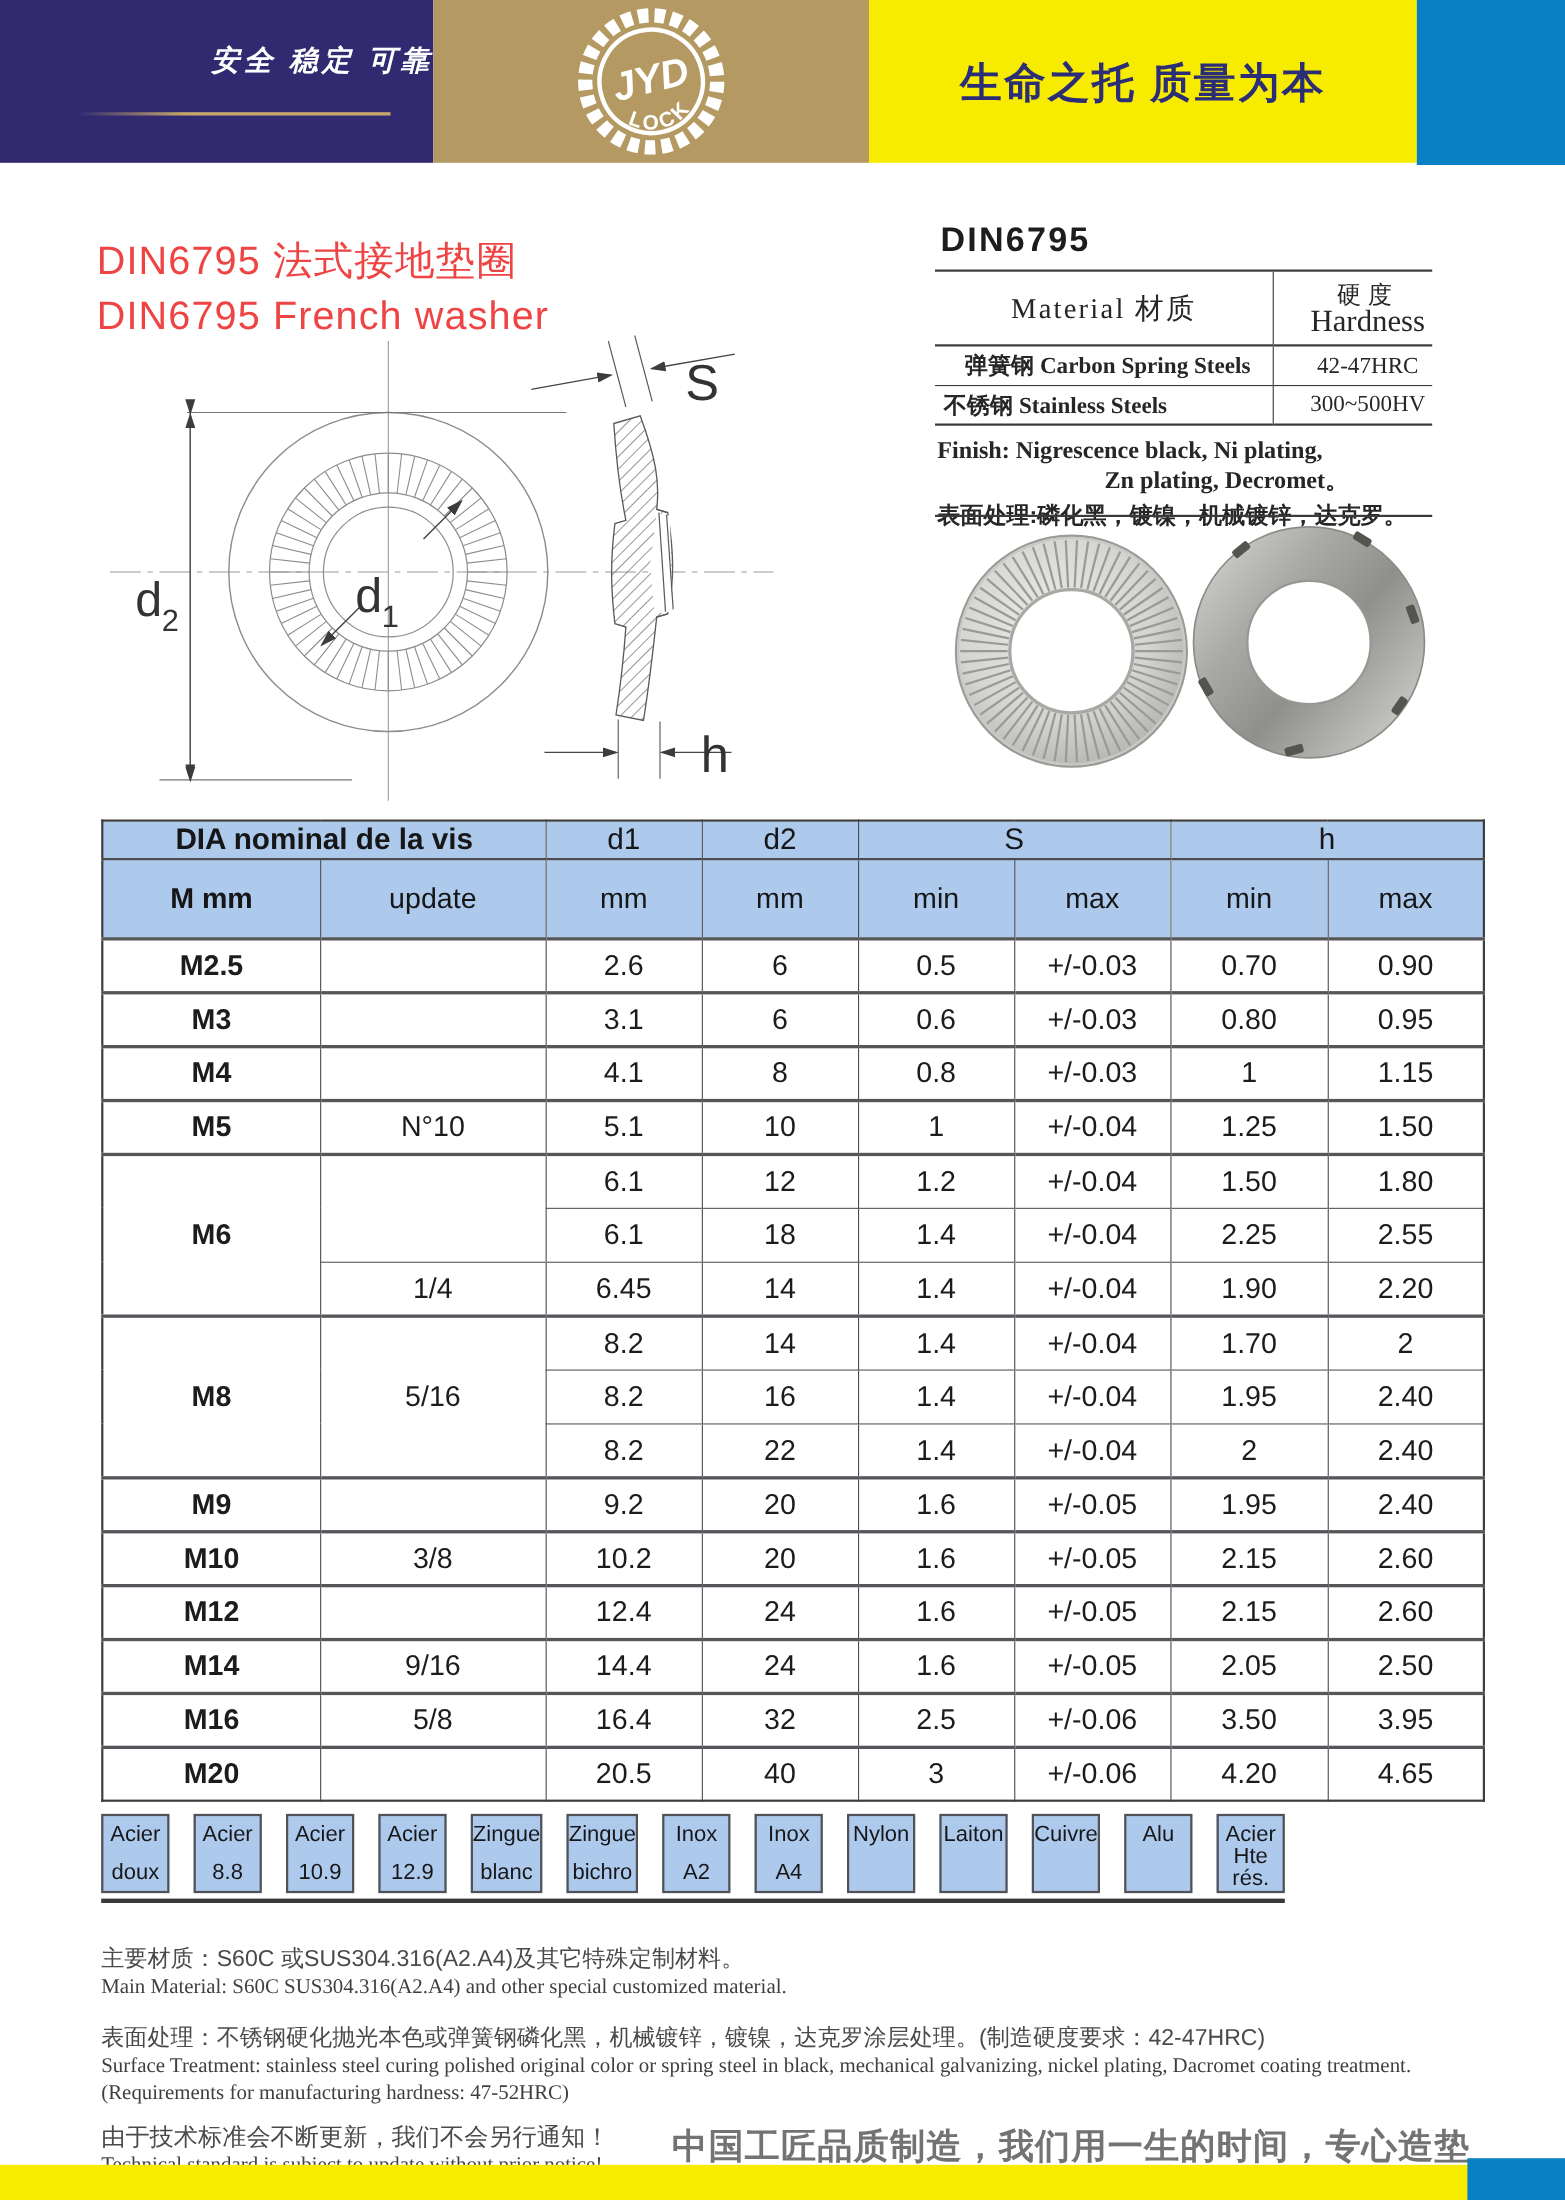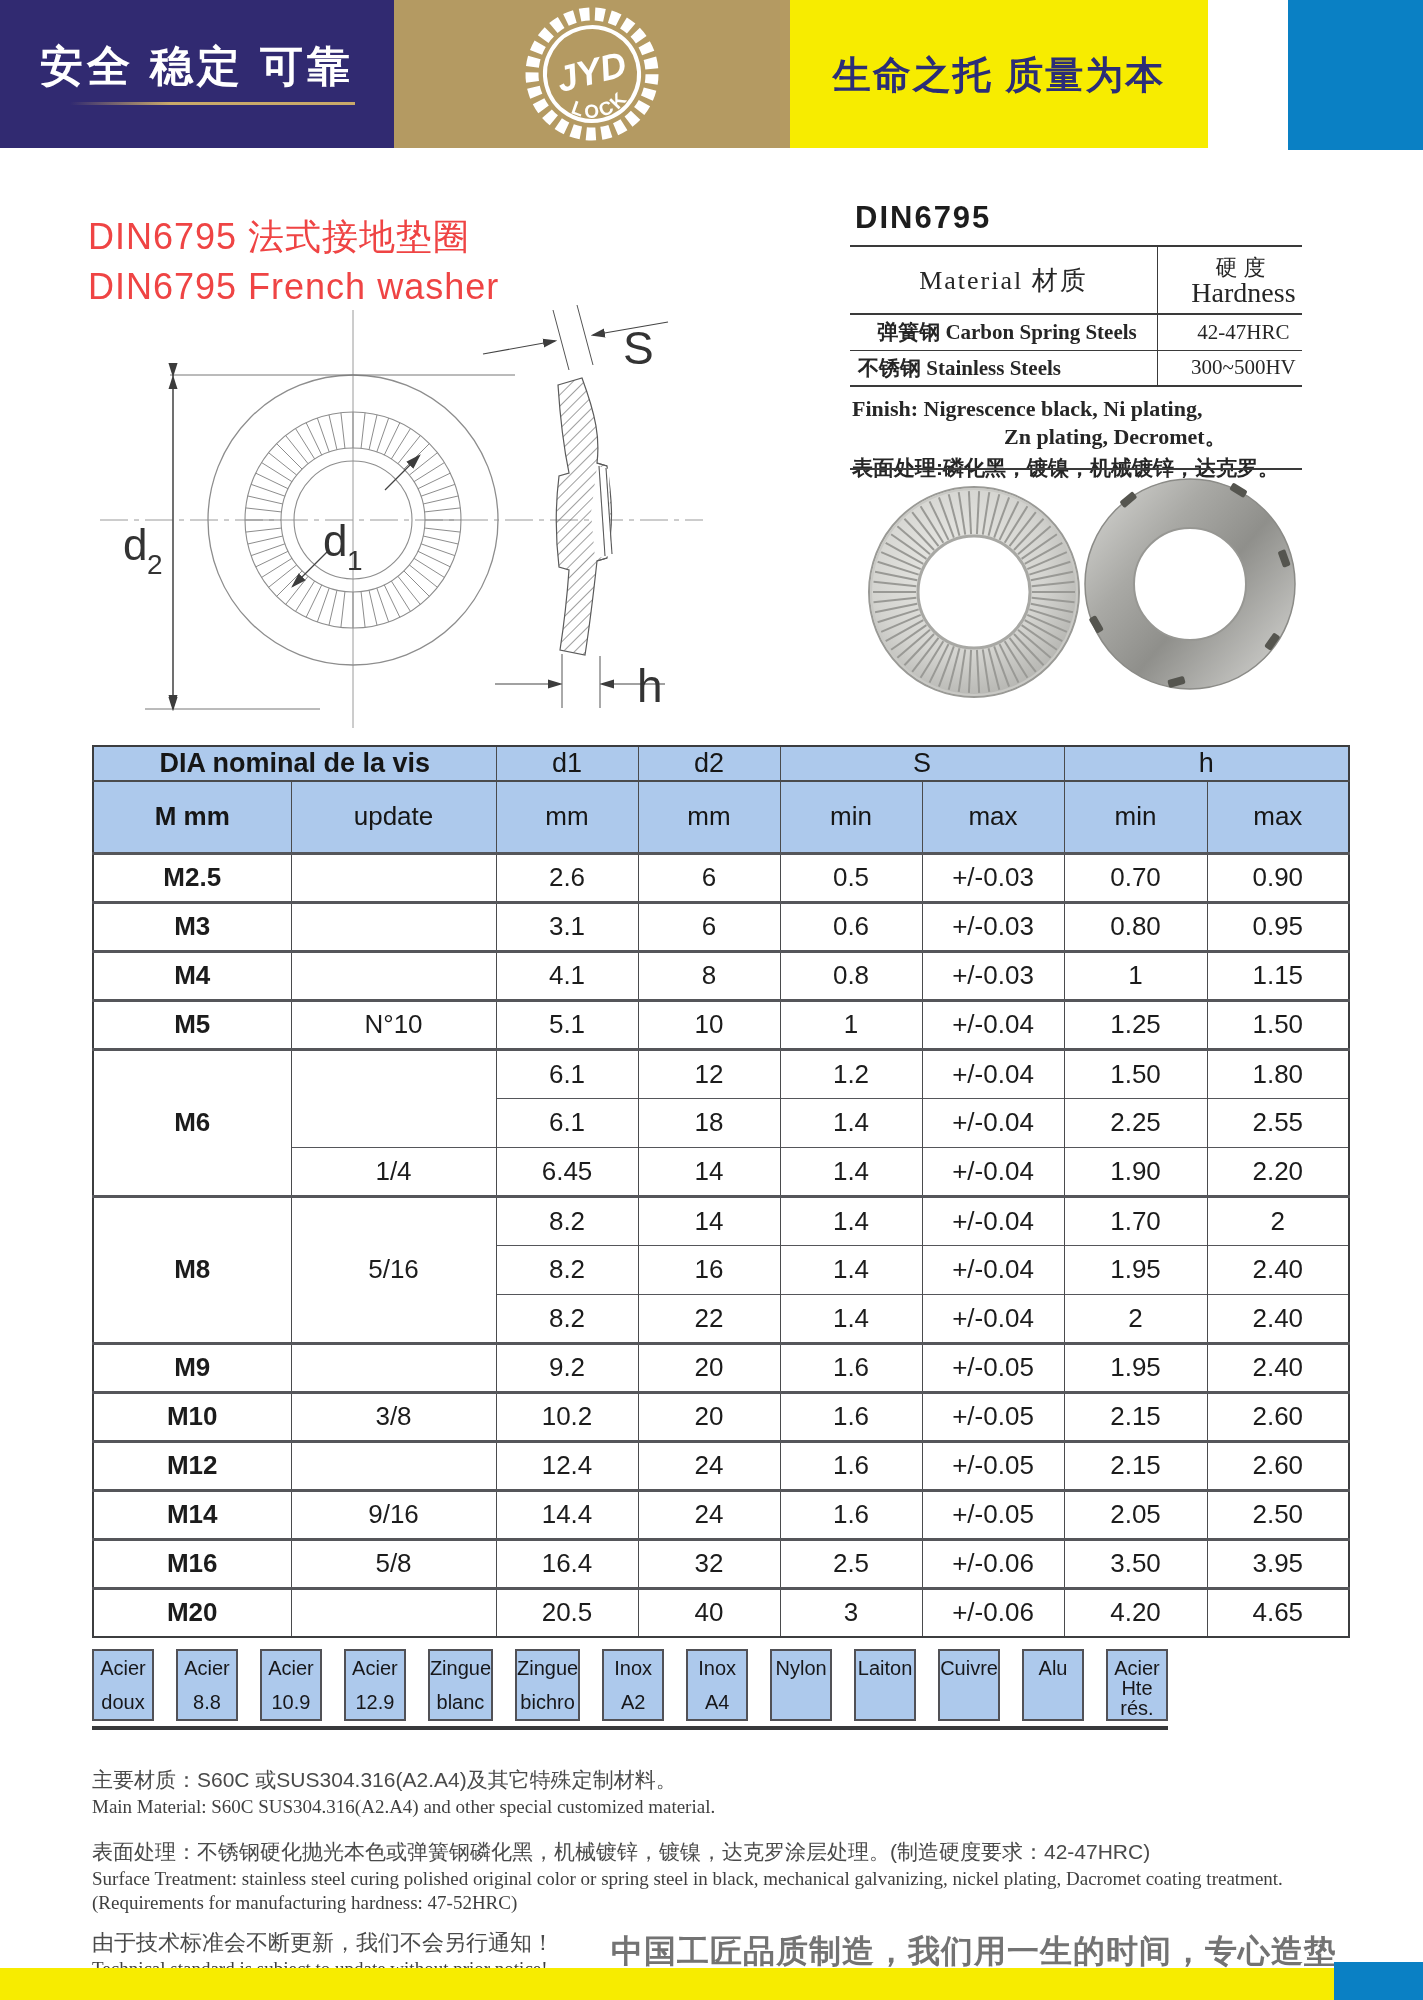--- a/index.html
+++ b/index.html
@@ -1,25 +1,25 @@
 <!DOCTYPE html>
 <html><head>
 <meta charset="utf-8">
 <style>
   html,body{margin:0;padding:0;background:#888;}
   .page{position:relative;width:1423px;height:2000px;background:#fff;overflow:hidden;
         font-family:"Liberation Sans",sans-serif;margin:0 auto;}
   
   .hdr-navy{position:absolute;left:0;top:0;width:394px;height:148px;background:#312a71;}
-  .hdr-navy .slogan{position:absolute;left:0;top:38px;width:100%;text-align:center;
-        color:#fff;font-size:43px;font-weight:bold;letter-spacing:4px;}
+  .hdr-navy .slogan{position:absolute;left:0;top:38px;width:100%;text-align:right;
+        color:#fff;font-size:26px;font-weight:bold;letter-spacing:4px;font-style:italic;}
   .hdr-underline{position:absolute;left:70px;top:102px;width:285px;height:3px;
         background:linear-gradient(90deg,rgba(201,169,106,0),#c9a96a 35%,#c9a96a);}
   .hdr-gold{position:absolute;left:394px;top:0;width:396px;height:148px;background:#b49a62;}
-  .hdr-yellow{position:absolute;left:790px;top:0;width:418px;height:148px;background:#f7ec00;}
+  .hdr-yellow{position:absolute;left:790px;top:0;width:498px;height:148px;background:#f7ec00;}
   .hdr-yellow .slogan{position:absolute;left:0;top:50px;width:100%;text-align:center;
         color:#2b2d77;font-size:38px;font-weight:bold;letter-spacing:2px;}
   .hdr-blue{position:absolute;left:1288px;top:0;width:135px;height:150px;background:#0a80c4;}
   .logo-wrap{position:absolute;left:512px;top:-4px;width:160px;height:156px;}
   
   .title{position:absolute;left:88px;top:212px;color:#ef4444;font-size:36px;font-weight:500;
         line-height:50px;letter-spacing:1px;}
   
   .spec-head{position:absolute;left:855px;top:200px;font-size:31px;font-weight:bold;
         color:#1d1d1d;letter-spacing:2px;}

